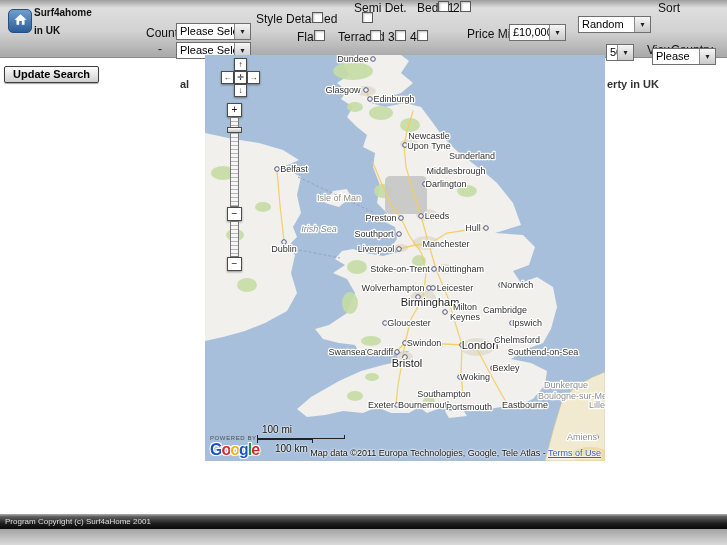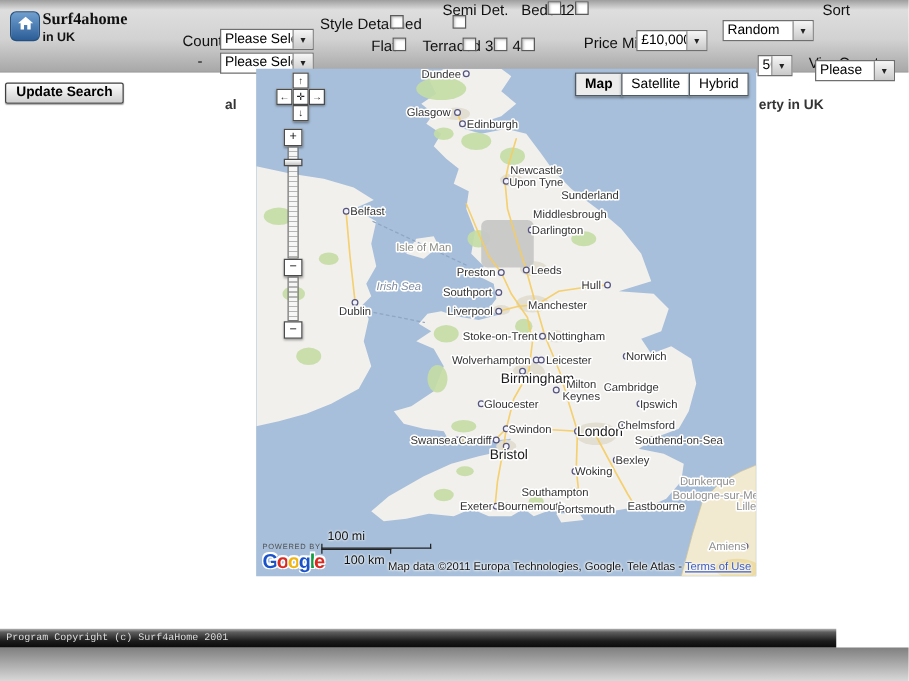--- a/index.html
+++ b/index.html
@@ -5,21 +5,21 @@
   html,body{margin:0;padding:0;}
   body{width:727px;height:545px;position:relative;overflow:hidden;background:#fff;
        font-family:"Liberation Sans",sans-serif;}
   
   .topbar{position:absolute;left:0;top:0;width:727px;height:57px;
     background:linear-gradient(180deg,#9e9e9e 0,#dedede 14%,#d2d2d2 55%,#a8a8a8 100%);
     border-bottom:1px solid #8a8a8a;z-index:1;}
   .logo{position:absolute;left:8px;top:9px;width:22px;height:22px;border-radius:5px;
     background:linear-gradient(180deg,#6f9fd0,#2c5d96);border:1px solid #24517f;
     display:flex;align-items:center;justify-content:center;}
-  .brand-name{position:absolute;left:34px;top:7px;font-size:13px;font-weight:700;color:#111;font-family:Liberation Serif, serif;}
+  .brand-name{position:absolute;left:34px;top:7px;font-size:10px;font-weight:700;color:#111;}
   .brand-sub{position:absolute;left:34px;top:25px;font-size:10px;font-weight:700;color:#111;}
   .flabel{position:absolute;font-size:12px;color:#111;white-space:nowrap;}
   .b{font-weight:400;}
   .cb{position:absolute;width:11px;height:11px;background:#fff;border:1px solid #5a5a5a;
       box-shadow:inset 1px 1px 2px rgba(0,0,0,.25);box-sizing:border-box;}
   .sel{position:absolute;display:flex;height:17px;border:1px solid #6f6f6f;background:#fff;
        box-sizing:border-box;}
   .sel-val{flex:1;font-size:11px;padding:1px 2px 0 3px;overflow:hidden;white-space:nowrap;color:#000;}
   .sel-arrow{width:15px;background:linear-gradient(#f6f6f6,#c9c9c9);border-left:1px solid #8a8a8a;
        font-size:8px;line-height:15px;text-align:center;color:#222;}
@@ -64,22 +64,22 @@
   .mi-bar{width:88px;height:4px;border:1px solid #222;border-top:none;box-sizing:border-box;}
   .km-bar{width:56px;height:4px;border:1px solid #222;border-bottom:none;box-sizing:border-box;}
   .glogo{position:absolute;left:5px;bottom:3px;line-height:1;}
   .poweredby{font-size:6px;color:#4e4e4e;letter-spacing:.6px;margin-bottom:1px;}
   .gword{font-size:16px;font-weight:700;letter-spacing:-1px;
     text-shadow:-1px -1px 0 #fff,1px -1px 0 #fff,-1px 1px 0 #fff,1px 1px 0 #fff;}
   .attr{position:absolute;right:4px;bottom:3px;font-size:9px;color:#111;white-space:nowrap;
     text-shadow:0 0 2px #fff,0 0 2px #fff,0 0 3px #fff;}
   .attr a{color:#3a5bc7;text-decoration:underline;cursor:pointer;}
   
-  .footerbar{position:absolute;left:0;top:503px;width:669px;height:15px;
-    background:linear-gradient(180deg,#b2b2b2 0,#5e5e5e 18%,#1c1c1c 65%,#0a0a0a 100%);z-index:1;font-family:Liberation Mono, monospace;}
+  .footerbar{position:absolute;left:0;top:514px;width:727px;height:15px;
+    background:linear-gradient(180deg,#b2b2b2 0,#5e5e5e 18%,#1c1c1c 65%,#0a0a0a 100%);z-index:1;}
   .fcopy{position:absolute;left:5px;top:3px;font-size:8px;color:#ddd;}
   .flinks{position:absolute;left:200px;top:3px;display:flex;gap:28px;}
   .flink{font-size:8.5px;color:#eee;cursor:pointer;white-space:nowrap;}
   .bottomstrip{position:absolute;left:0;top:518px;width:727px;height:27px;
     background:linear-gradient(180deg,#7f7f7f,#d9d9d9);}
 </style>
 </head>
 <body>
 
 <div class="topbar">
@@ -318,25 +318,20 @@
 
   <div class="zoom">
     <div class="zbtn">+</div>
     <div class="ztrack t1"></div>
     <div class="zhandle"></div>
     <div class="zbtn">−</div>
     <div class="ztrack t2"></div>
     <div class="zbtn">−</div>
   </div>
 
-  <div class="maptype" id="maptype">
-      <div class="mt on">Map</div>
-      <div class="mt">Satellite</div>
-      <div class="mt">Hybrid</div>
-    </div>
 
   <div class="scale">
     <div style="margin-left:5px;">100 mi</div>
     <div class="mi-bar"></div>
     <div class="km-bar"></div>
     <div style="margin-left:18px;">100 km</div>
   </div>
 
   <div class="glogo">
     <div class="poweredby">POWERED BY</div>

